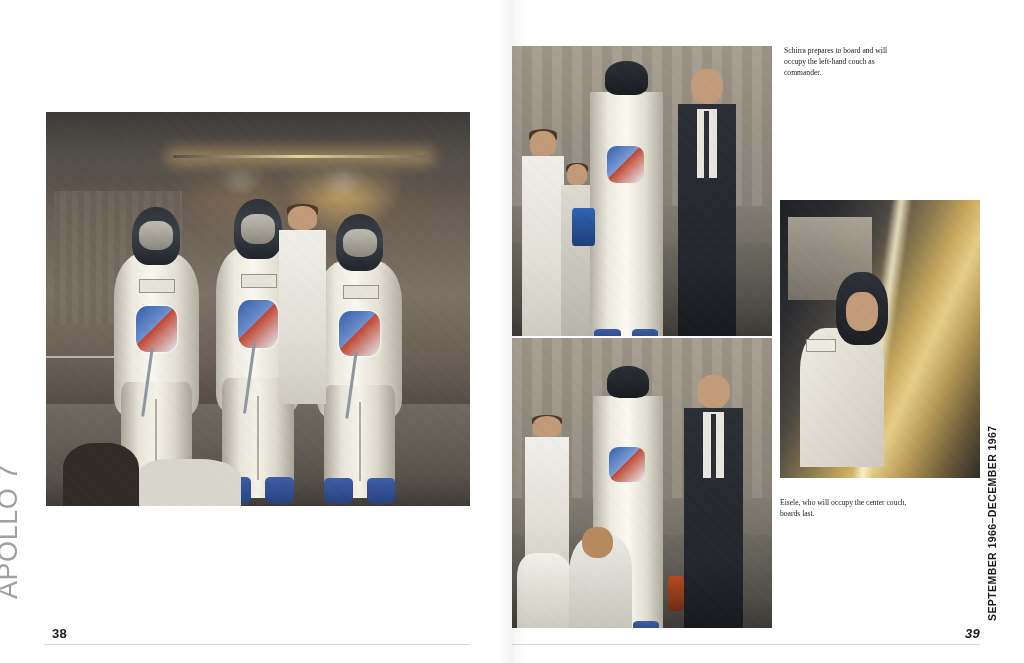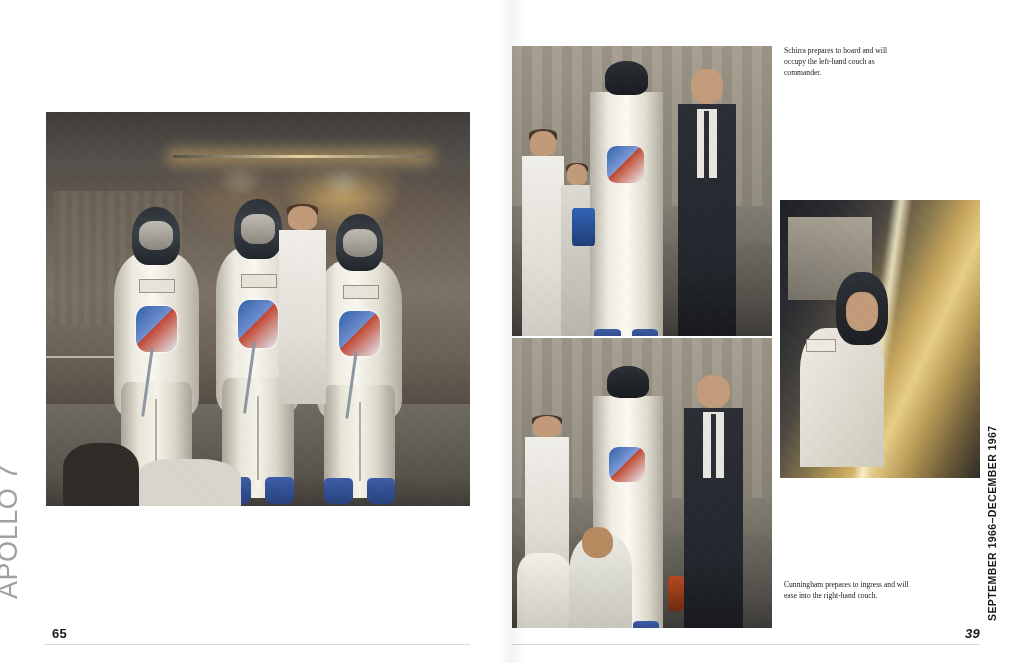--- a/index.html
+++ b/index.html
@@ -380,21 +380,21 @@
         </div>
 
         <div style="position:absolute; left:4%; bottom:0; width:18%; height:16%; background:#2f2a26; border-radius:40% 40% 0 0;"></div>
         <div style="position:absolute; left:22%; bottom:0; width:24%; height:12%; background:#d9d6cd; border-radius:30% 40% 0 0;"></div>
 
         <div class="grain"></div>
       </div>
     </div>
 
 
-    <div class="folio folio-left">65</div>
+    <div class="folio folio-left">38</div>
     <div class="rule" style="left:44px; width:426px;"></div>
   </div>
 
   <div class="page page-right">
 
     <div class="photo room-bg" style="left:0px; top:46px; width:260px; height:290px;">
       <div class="img">
         <div class="room-wall"></div>
         <div class="room-floor"></div>
 
@@ -433,20 +433,21 @@
         <div class="p3-panel"></div>
         <div class="p3-hatchedge"></div>
         <div class="p3-shoulder"></div>
         <div class="p3-headset"></div>
         <div class="p3-face"></div>
         <div style="position:absolute; left:13%; top:50%; width:14%; height:4%; background:#efece3; border:.5px solid #9b9486;"></div>
         <div class="grain"></div>
       </div>
     </div>
 
+    <div class="caption" style="left:268px; top:498px; width:130px;">Eisele, who will occupy the center couch, boards last.</div>
 
     <div class="photo room-bg" style="left:0px; top:338px; width:260px; height:290px;">
       <div class="img">
         <div class="room-wall"></div>
         <div class="room-floor"></div>
 
         <div class="tech" style="left:5%; width:17%; height:50%; bottom:16%;">
           <div class="hair"></div>
           <div class="head"></div>
         </div>
@@ -466,21 +467,20 @@
 
         <div style="position:absolute; left:2%; bottom:0; width:22%; height:26%; background:linear-gradient(to bottom,#f3f1ea,#cfccc3); border-radius:30% 40% 0 0;"></div>
         <div style="position:absolute; left:22%; bottom:0; width:24%; height:32%; background:linear-gradient(to bottom,#ecece6,#c8c6bd); border-radius:40% 36% 0 0;"></div>
         <div style="position:absolute; left:27%; bottom:24%; width:12%; height:11%; background:#b88a5f; border-radius:45%;"></div>
         <div style="position:absolute; left:60%; bottom:6%; width:6%; height:12%; background:linear-gradient(to bottom,#b5481f,#6e2a11); border-radius:18%;"></div>
 
         <div class="grain"></div>
       </div>
     </div>
 
-    <div class="caption" style="left:272px; top:580px; width:126px;">Cunningham prepares to ingress and will ease into the right-hand couch.</div>
 
     <div class="date-range-wrap">
       <div class="vert-text date-range">SEPTEMBER 1966–DECEMBER 1967</div>
     </div>
 
     <div class="folio folio-right">39</div>
     <div class="rule" style="left:0px; width:468px;"></div>
   </div>
 
   <div class="gutter"></div>

